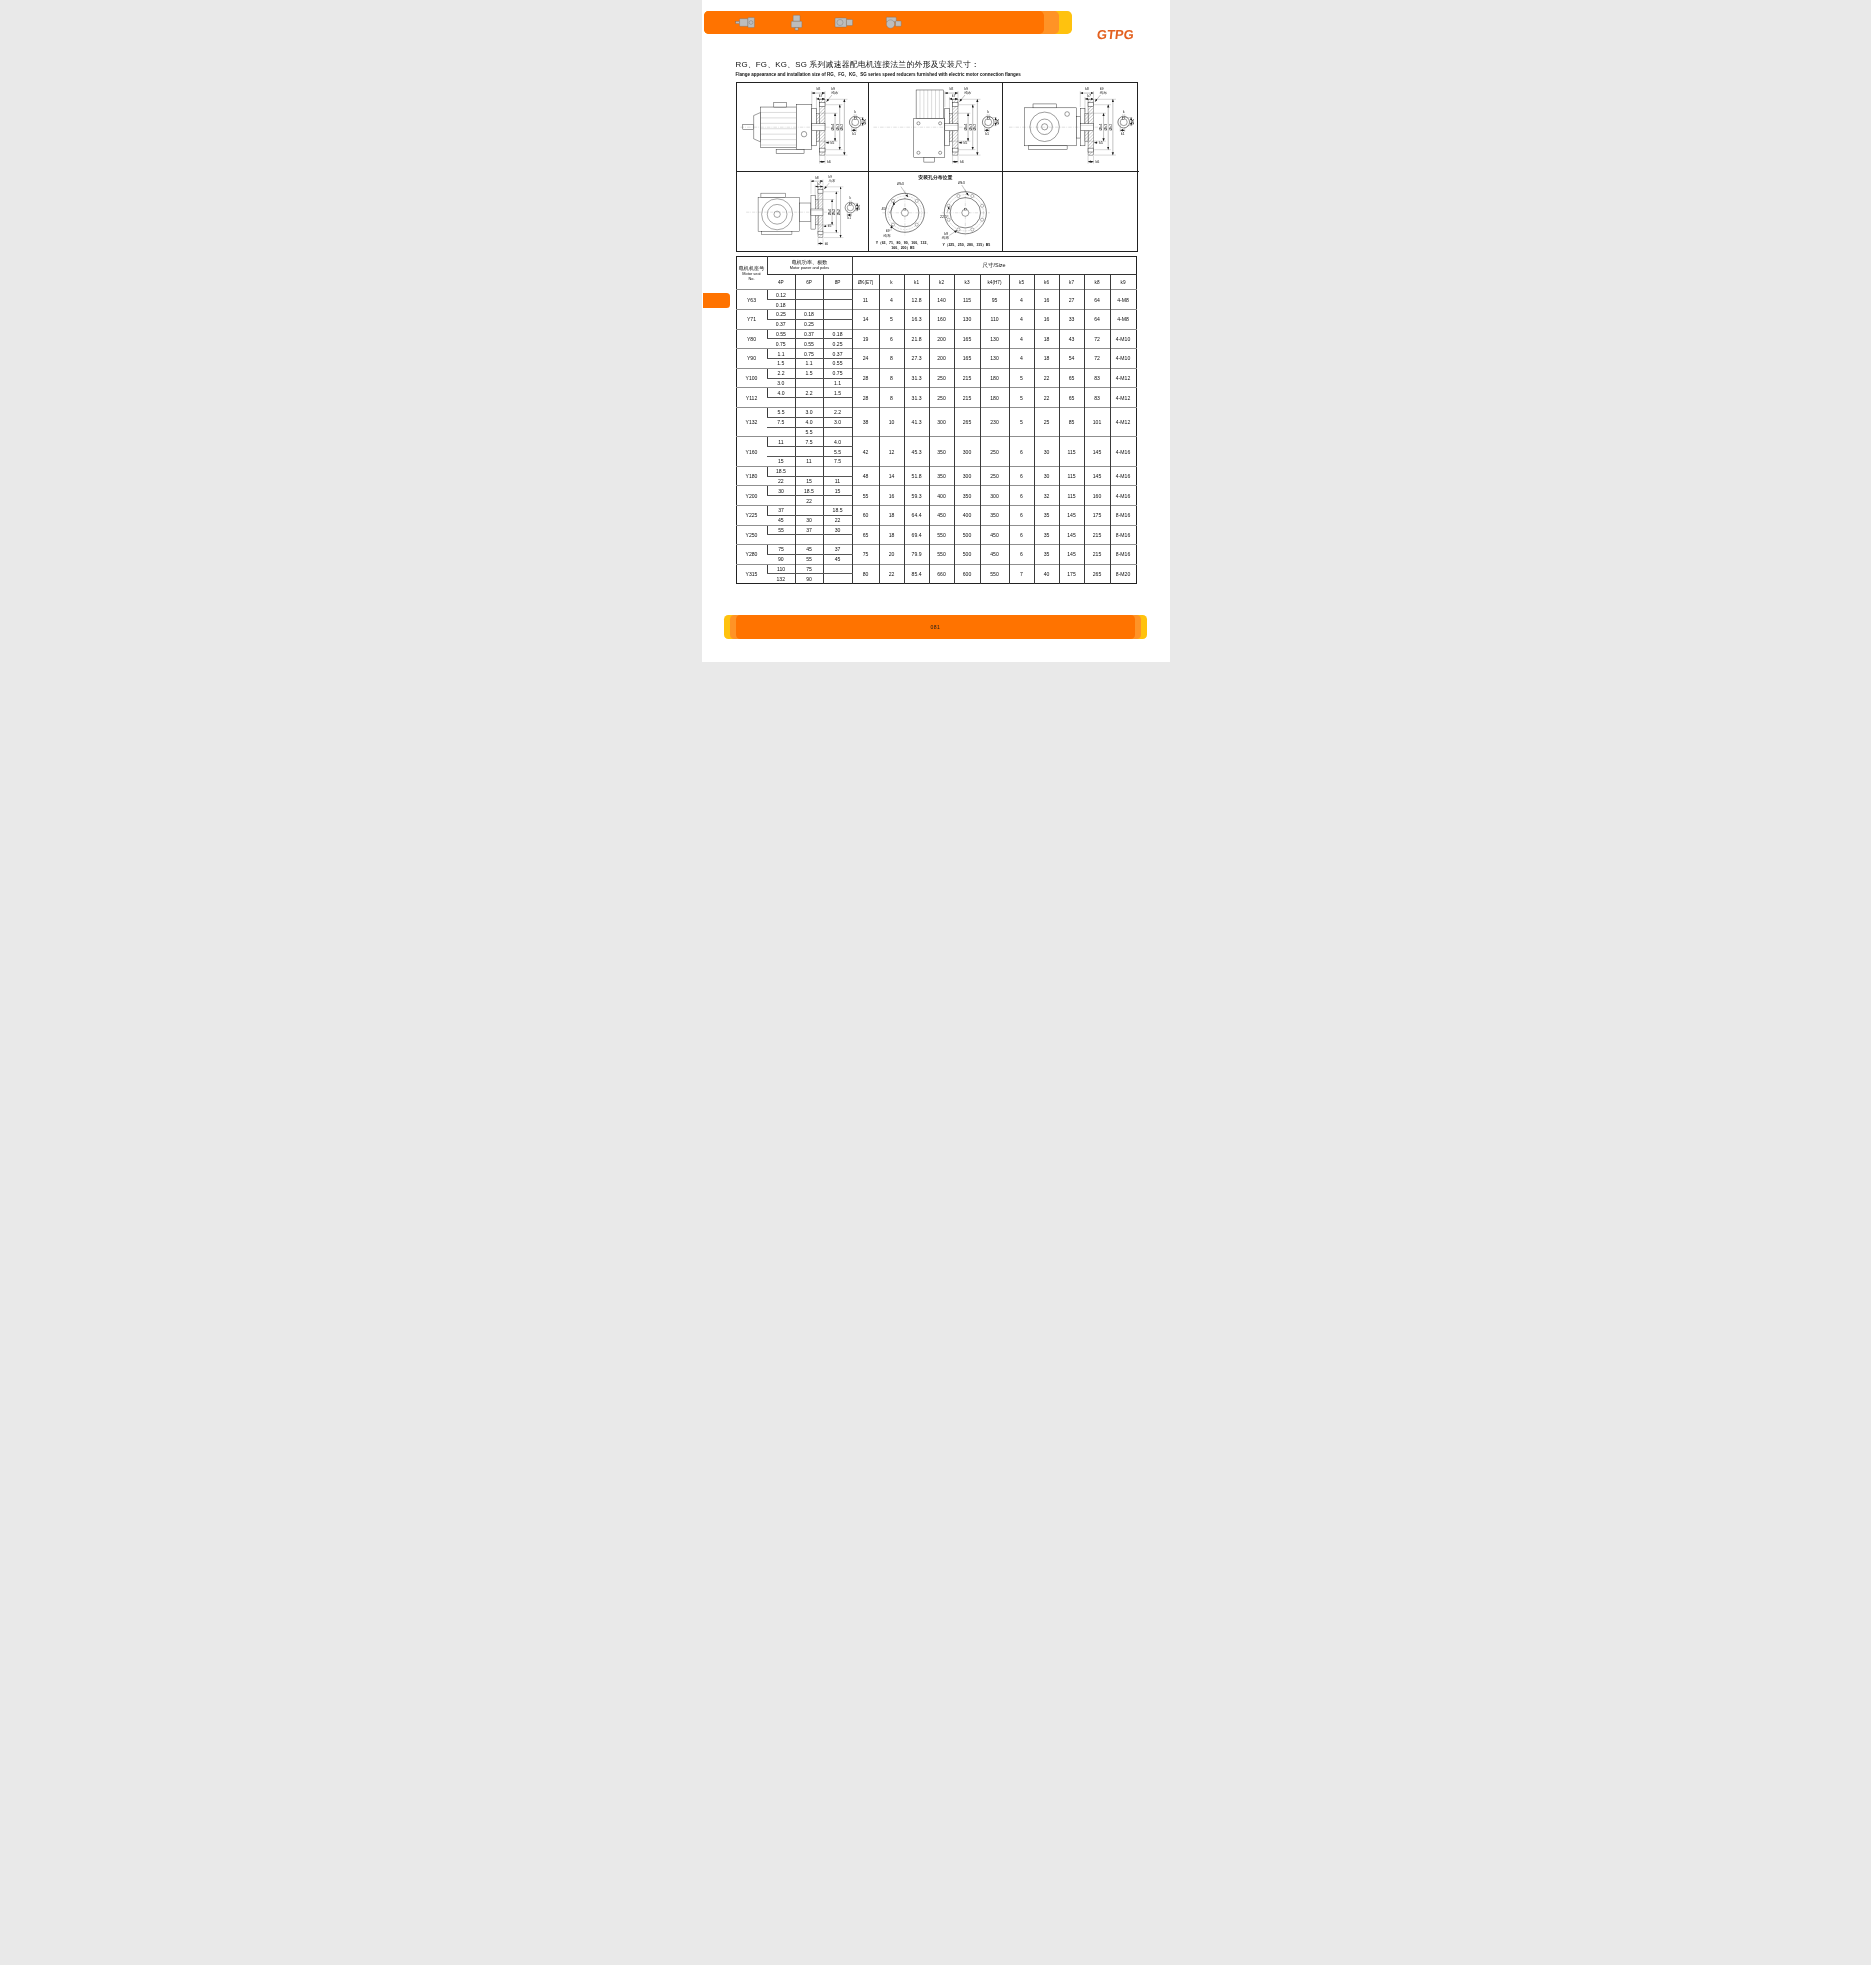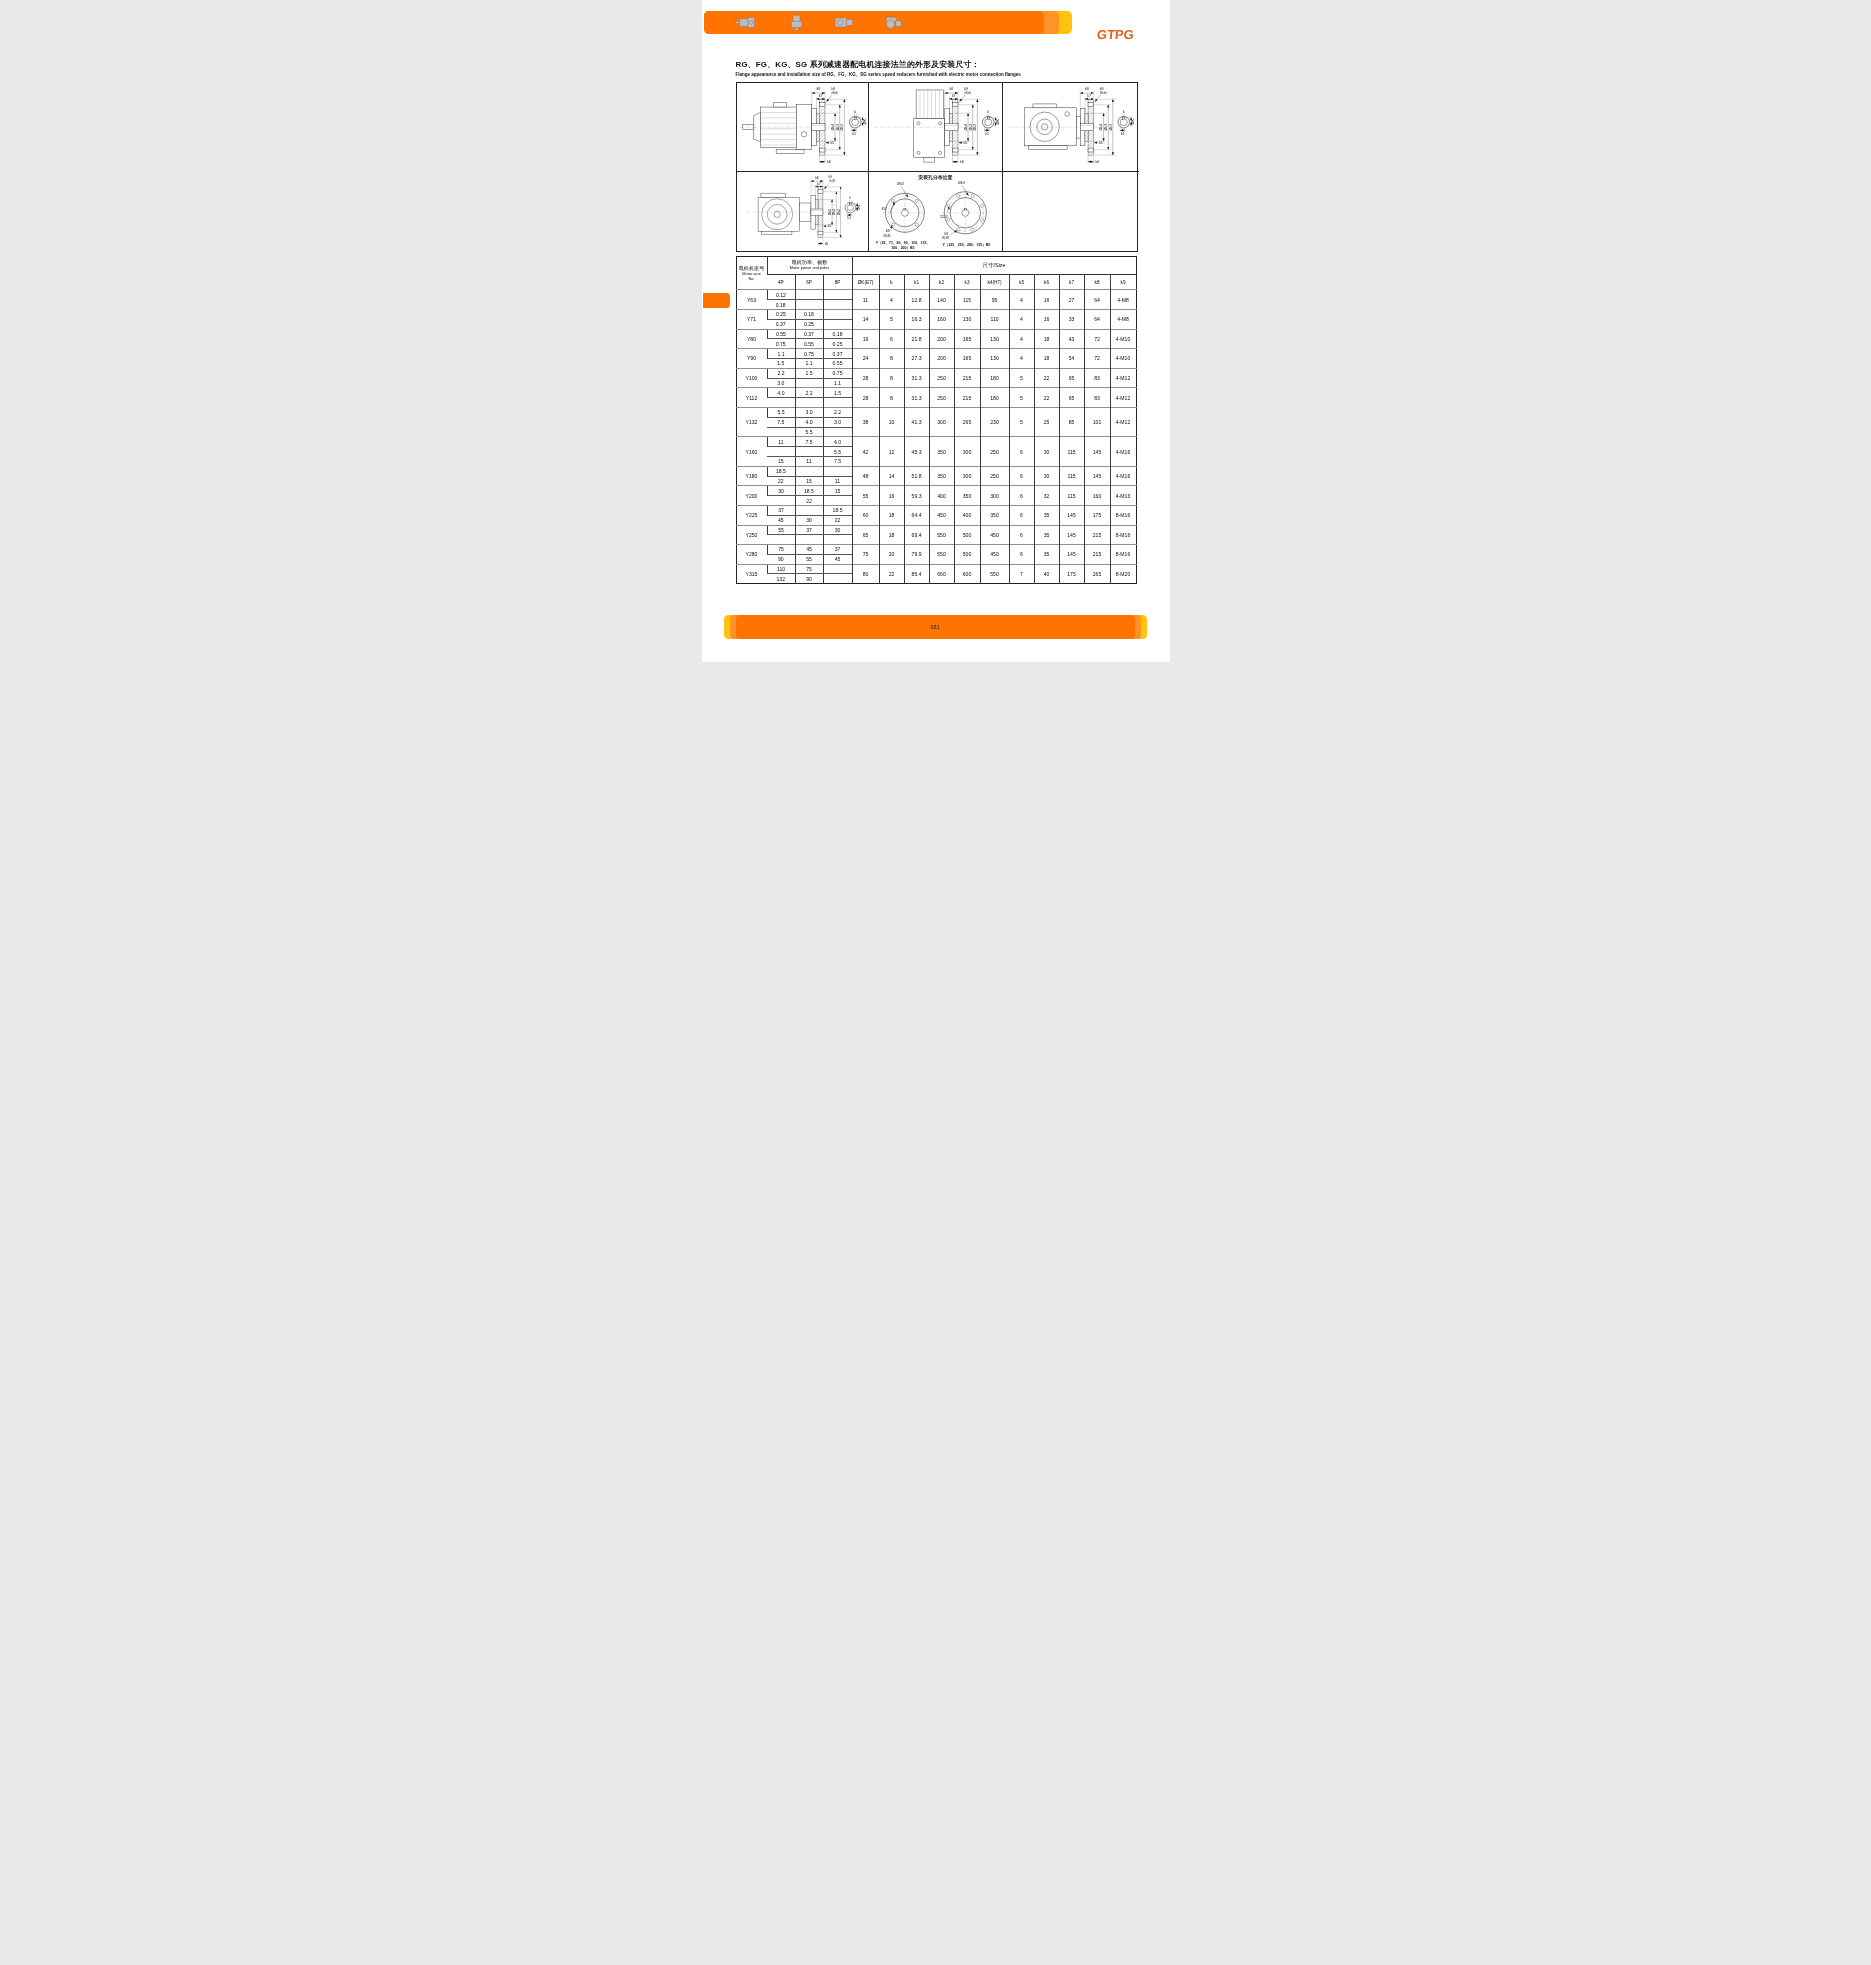--- a/index.html
+++ b/index.html
@@ -16,21 +16,21 @@
   .bl-mid    { width:355px; background:#FF9326; }
   .bl-main   { width:340px; background:#FF7300; }
   .photos { position:absolute; top:3.1px; left:31px; height:17px; display:flex; gap:24.4px; }
   .photo { width:24.4px; height:17px; }
   .brand-logo {
     position:absolute; left:395px; top:28px; width:43px;
     font-size:13px; font-weight:bold; letter-spacing:0px; color:#E3601F;
     transform:skewX(-6deg); font-family:"Liberation Sans",sans-serif; line-height:1;
   }
   
-  .title-zh { position:absolute; left:34px; top:59px; font-size:7.9px; font-weight:bold; letter-spacing:0.2px; }
+  .title-zh { position:absolute; left:34px; top:59px; font-size:7.9px; font-weight:normal; letter-spacing:0.2px; }
   .title-en { position:absolute; left:34px; top:72px; font-size:4.5px; font-weight:bold; }
   
   .drawings {
     position:absolute; left:34px; top:82px; width:402px; height:170px;
     display:grid; grid-template-columns:132px 134px 136px; grid-template-rows:89px 80px;
     border:0.6px solid #222; background:#fff;
   }
   .dcell { position:relative; border-right:0.4px solid #222; border-bottom:0.4px solid #222; }
   .dcell:nth-child(3n) { border-right:none; }
   .dcell:nth-child(n+4) { border-bottom:none; }

